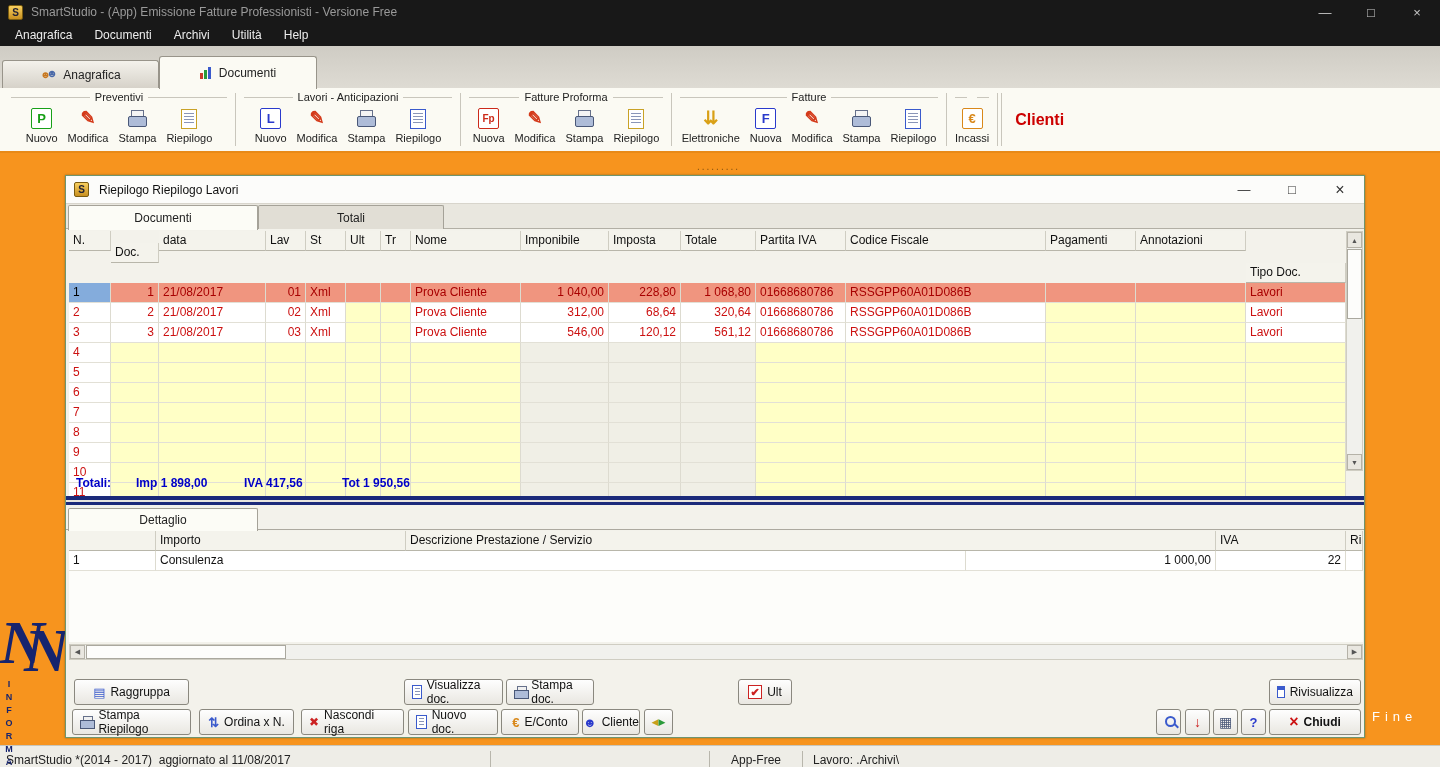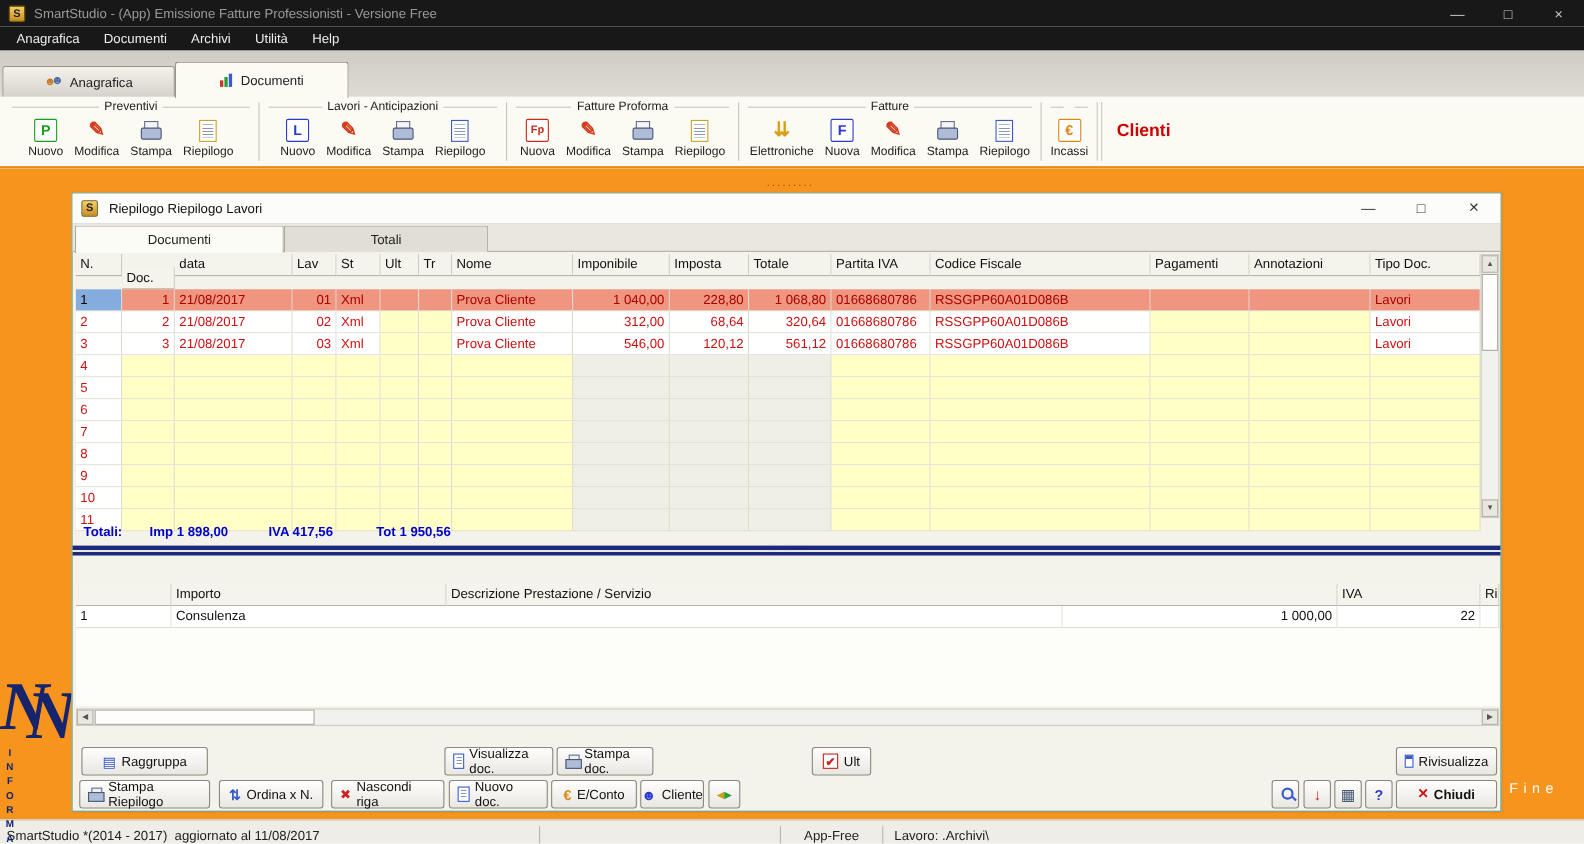--- a/index.html
+++ b/index.html
@@ -359,21 +359,21 @@
             <div class="tc th l" style="width: 35px;">Ult</div>
             <div class="tc th l" style="width: 30px;">Tr</div>
             <div class="tc th l" style="width: 110px;">Nome</div>
             <div class="tc th l" style="width: 88px;">Imponibile</div>
             <div class="tc th l" style="width: 72px;">Imposta</div>
             <div class="tc th l" style="width: 75px;">Totale</div>
             <div class="tc th l" style="width: 90px;">Partita IVA</div>
             <div class="tc th l" style="width: 200px;">Codice Fiscale</div>
             <div class="tc th l" style="width: 90px;">Pagamenti</div>
             <div class="tc th l" style="width: 110px;">Annotazioni</div>
-            <div class="tc th l" style="width: 100px;">Tipo Doc.</div>
+            <div class="tc th l" style="width: 100px; margin-top: 32px;">Tipo Doc.</div>
           </div>
         <div class="tbody">
             <div class="tr">
               <div class="tc l cselN" style="width: 42px;">1</div>
               <div class="tc r csel" style="width: 48px;">1</div>
               <div class="tc l csel" style="width: 107px;">21/08/2017</div>
               <div class="tc r csel" style="width: 40px;">01</div>
               <div class="tc l csel" style="width: 40px;">Xml</div>
               <div class="tc l csel" style="width: 35px;"></div>
               <div class="tc l csel" style="width: 30px;"></div>
@@ -580,20 +580,23 @@
         <span class="t0">Totali:</span>
         <span class="t1">Imp  1 898,00</span>
         <span class="t2">IVA  417,56</span>
         <span class="t3">Tot  1 950,56</span>
       </div>
 
       <div id="splitter">
         <span class="dots2">.........</span>
       </div>
 
+      <div id="detail-tabbar">
+        <div class="ctab t-det active">Dettaglio</div>
+      </div>
 
       <div id="detail-table">
         <div class="thead">
             <div class="tc th l" style="width: 87px;"></div>
             <div class="tc th l" style="width: 250px;">Importo</div>
             <div class="tc th l" style="width: 810px;">Descrizione Prestazione / Servizio</div>
             <div class="tc th l" style="width: 130px;">IVA</div>
             <div class="tc th l" style="width: 17px;">Ri</div>
           </div>
         <div class="tbody">

